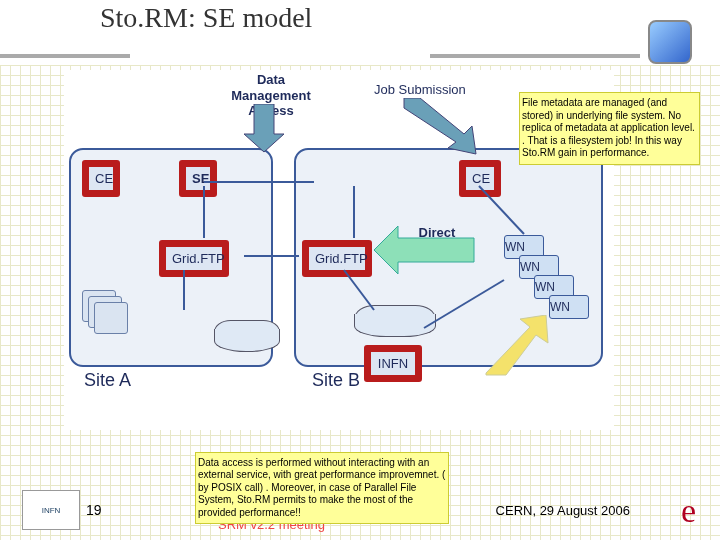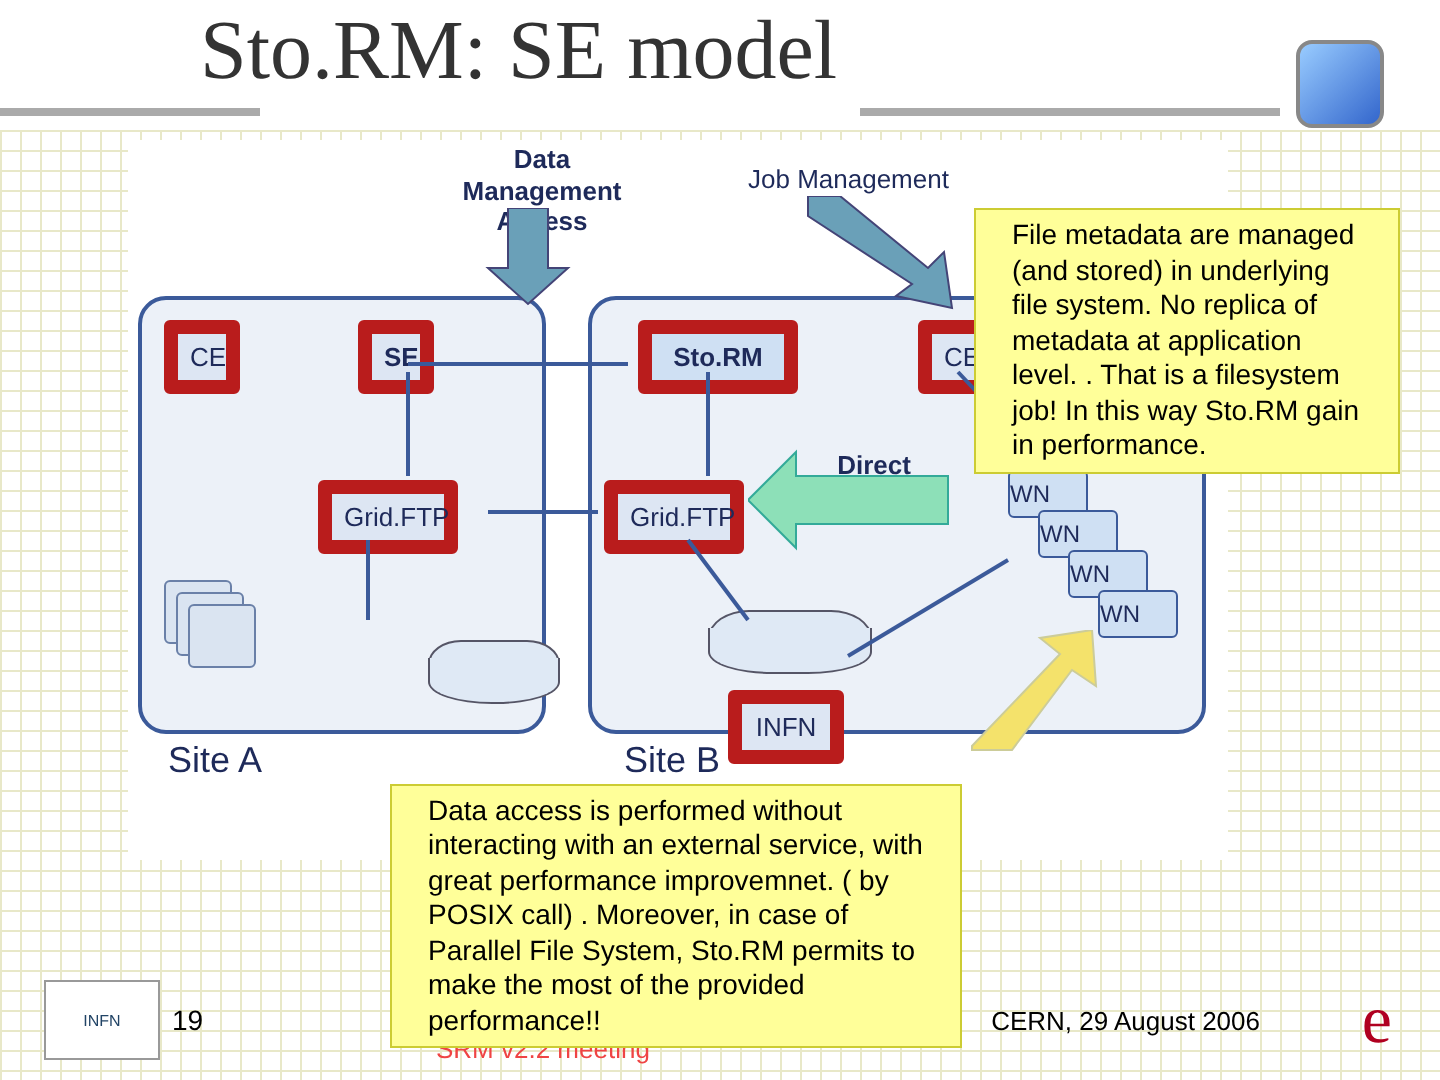--- a/index.html
+++ b/index.html
@@ -17,21 +17,21 @@
     background-image:
       linear-gradient(#e8e8c8 1px, transparent 1px),
       linear-gradient(90deg, #e8e8c8 1px, transparent 1px);
     background-size: 10px 10px;
     z-index: 0;
   }
   .title {
     position: absolute;
     top: 2px; left: 100px;
     font-family: "Times New Roman", serif;
-    font-size: 42px;
+    font-size: 28px;
     color: #333333;
     z-index: 2;
   }
   .title-under {
     position: absolute;
     border-top: 2px solid #aaa;
     border-bottom: 2px solid #aaa;
     height: 0;
   }
   .logo-swirl {
@@ -105,26 +105,25 @@
     position: absolute;
     width: 32px; height: 30px;
     background: #dae4f1;
     border: 1px solid #6a80a8;
     border-radius: 3px;
   }
   .callout {
     position: absolute;
     background: #ffff99;
     border: 1px solid #cccc33;
-    font-size: 14px;
+    font-size: 10px;
     line-height: 1.25;
-    padding: 4px 18px;
+    padding: 4px 2px;
     color: #000;
     z-index: 3;
-    margin-top: 12px;
   }
   .arrow {
     position: absolute;
     z-index: 2;
   }
   .wn {
     position:absolute;
     width:38px;height:22px;
     background:#cfe0f3;border:1px solid #3b5a9a;border-radius:3px;
     font-size:12px;color:#1e2a5a;text-align:left;line-height:22px;
@@ -155,21 +154,21 @@
 <div class="title-under" style="top:54px;left:0;width:130px"></div>
 <div class="title-under" style="top:54px;left:430px;width:210px"></div>
 
 <div class="logo-swirl"></div>
 
 <div class="diagram">
 
   <div class="bold-label" style="top:2px;left:152px;width:110px;white-space:pre-line">Data
 Management
 Access</div>
-  <div class="bold-label" style="top:12px;left:310px;font-weight:normal">Job Management</div>
+  <div class="bold-label" style="top:12px;left:310px;font-weight:normal">Job Submission</div>
 
   <svg class="arrow" style="top:34px;left:170px" width="60" height="50">
     <polygon points="20,0 40,0 40,30 50,30 30,48 10,30 20,30" fill="#6aa0b8" stroke="#447"></polygon>
   </svg>
   <svg class="arrow" style="top:28px;left:330px" width="90" height="58">
     <polygon points="10,0 26,0 70,36 78,28 82,56 54,50 62,44 10,10" fill="#6aa0b8" stroke="#447"></polygon>
   </svg>
 
   <div class="site-box" style="top:78px;left:5px;width:200px;height:215px"></div>
   <div class="node" style="top:90px;left:18px;width:38px">CE</div>
@@ -177,21 +176,20 @@
   <div class="node" style="top:170px;left:95px;width:70px">Grid.FTP</div>
   <div class="stack3" style="top:220px;left:18px">
     <div class="card" style="top:0;left:0"></div>
       <div class="card" style="top:6px;left:6px"></div>
       <div class="card" style="top:12px;left:12px"></div>
   </div>
   <div class="disk" style="top:250px;left:150px"></div>
   <div class="site-label" style="top:300px;left:20px">Site A</div>
 
   <div class="site-box" style="top:78px;left:230px;width:305px;height:215px"></div>
-  <div class="node" style="top:90px;left:255px;width:80px;font-weight:bold;background:#cfe0f3">Sto.RM</div>
   <div class="node" style="top:90px;left:395px;width:42px">CE</div>
   <div class="node" style="top:170px;left:238px;width:70px">Grid.FTP</div>
   <div class="bold-label" style="top:155px;left:345px;width:56px;white-space:pre-line">Direct
 Access</div>
 
   <svg class="arrow" style="top:140px;left:310px" width="110" height="70">
     <polygon points="0,40 24,16 24,28 100,28 100,52 24,52 24,64" fill="#8de0b8" stroke="#3a9"></polygon>
   </svg>
 
   <div class="disk" style="top:235px;left:290px;width:80px;height:26px"></div>

